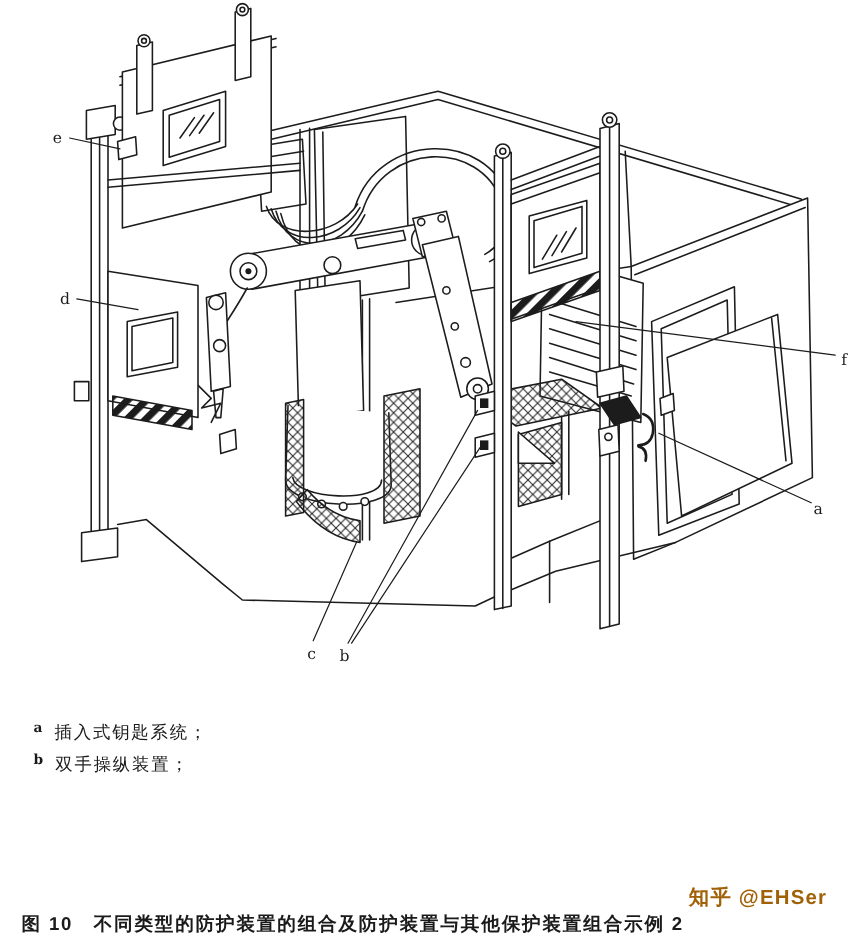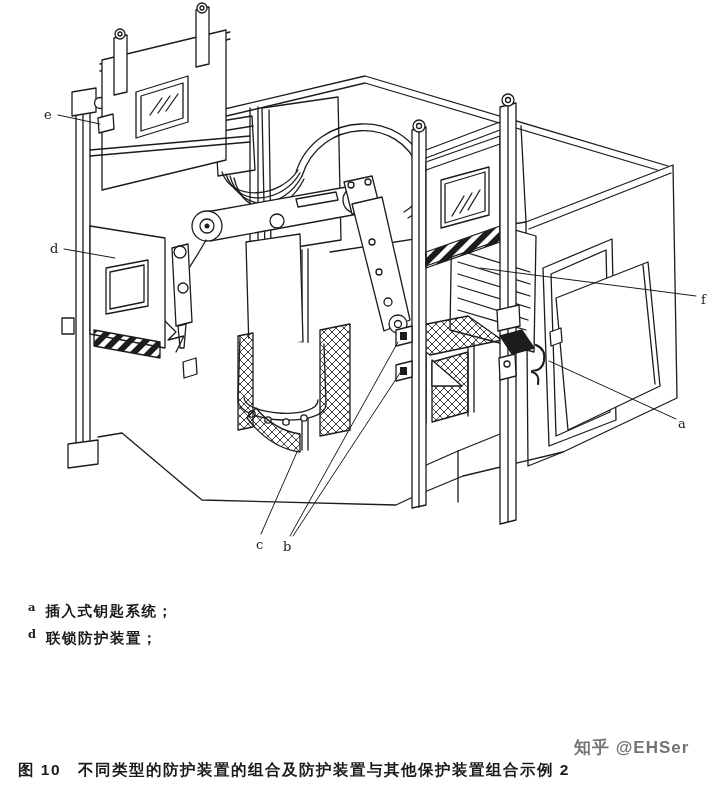--- a/index.html
+++ b/index.html
@@ -10,27 +10,27 @@
   .figure-area { position:absolute; left:0; top:0; width:720px; height:570px; }
   svg text.part-label {
     font-family:"DejaVu Serif", serif; font-size:13px; fill:#1c1c1c; stroke:none;
   }
   .legend { position:absolute; left:28px; top:597px; }
   .legend-row { height:27px; line-height:27px; white-space:nowrap; }
   .legend-key {
     display:inline-block; position:relative; top:-5px;
     font-family:"DejaVu Serif", serif; font-size:11.5px; margin-right:10px; font-weight:600;
   }
-  .legend-text { font-size:14.5px; font-weight:700; letter-spacing:1.5px; }
+  .legend-text { font-size:14.5px; font-weight:400; letter-spacing:1.5px; }
   .caption {
     position:absolute; left:0; top:760px; width:588px; text-align:center;
     font-size:15.5px; font-weight:700; letter-spacing:1.5px;
   }
   .watermark {
-    position:absolute; left:574px; top:736px; font-size:17px; color:#737373;
+    position:absolute; left:574px; top:736px; font-size:17px; color:#a16207;
     font-weight:600; letter-spacing:1px;
   }
 </style>
 </head>
 <body>
 
 <div class="page">
 
   <div class="figure-area">
   <svg width="720" height="570" viewBox="0 0 720 570">
@@ -231,21 +231,21 @@
 
     </g>
   </svg>
   </div>
 
   <div class="legend">
     <div class="legend-row">
       <span class="legend-key">a</span><span class="legend-text">插入式钥匙系统；</span>
     </div>
     <div class="legend-row">
-      <span class="legend-key">d</span><span class="legend-text">联锁防护装置；</span>
+      <span class="legend-key">b</span><span class="legend-text">双手操纵装置；</span>
     </div>
   </div>
 
   <div class="caption">图 10　不同类型的防护装置的组合及防护装置与其他保护装置组合示例 2</div>
 
   <div class="watermark">知乎 @EHSer</div>
 
 </div>
 
 </body></html>

